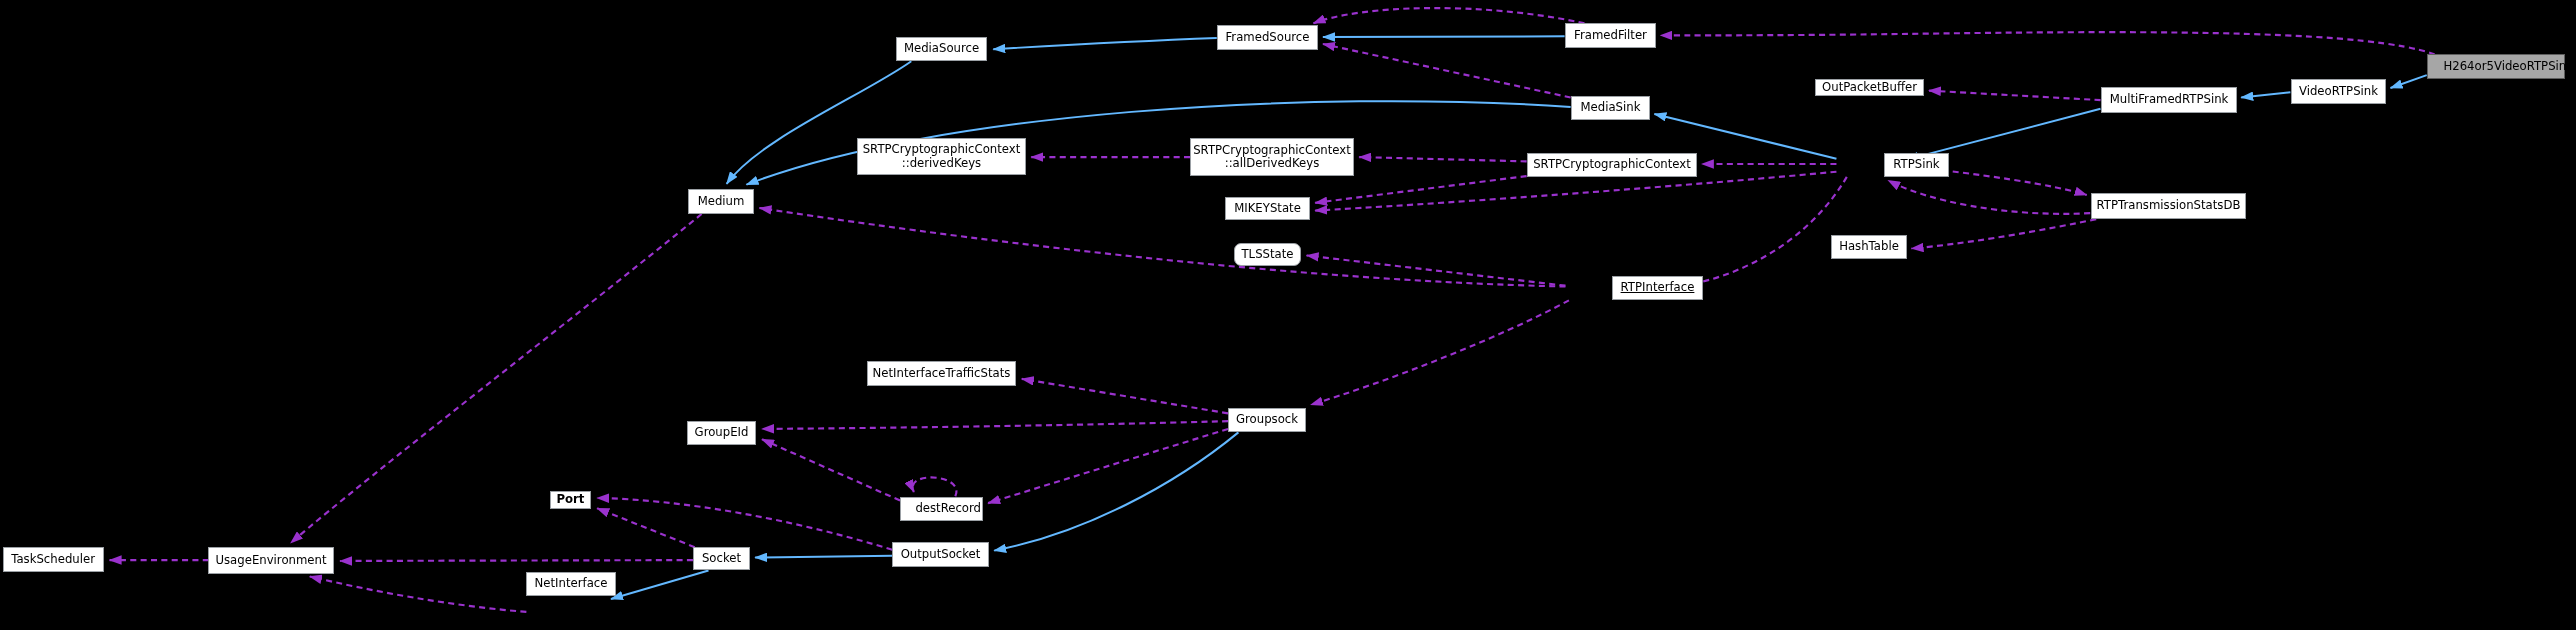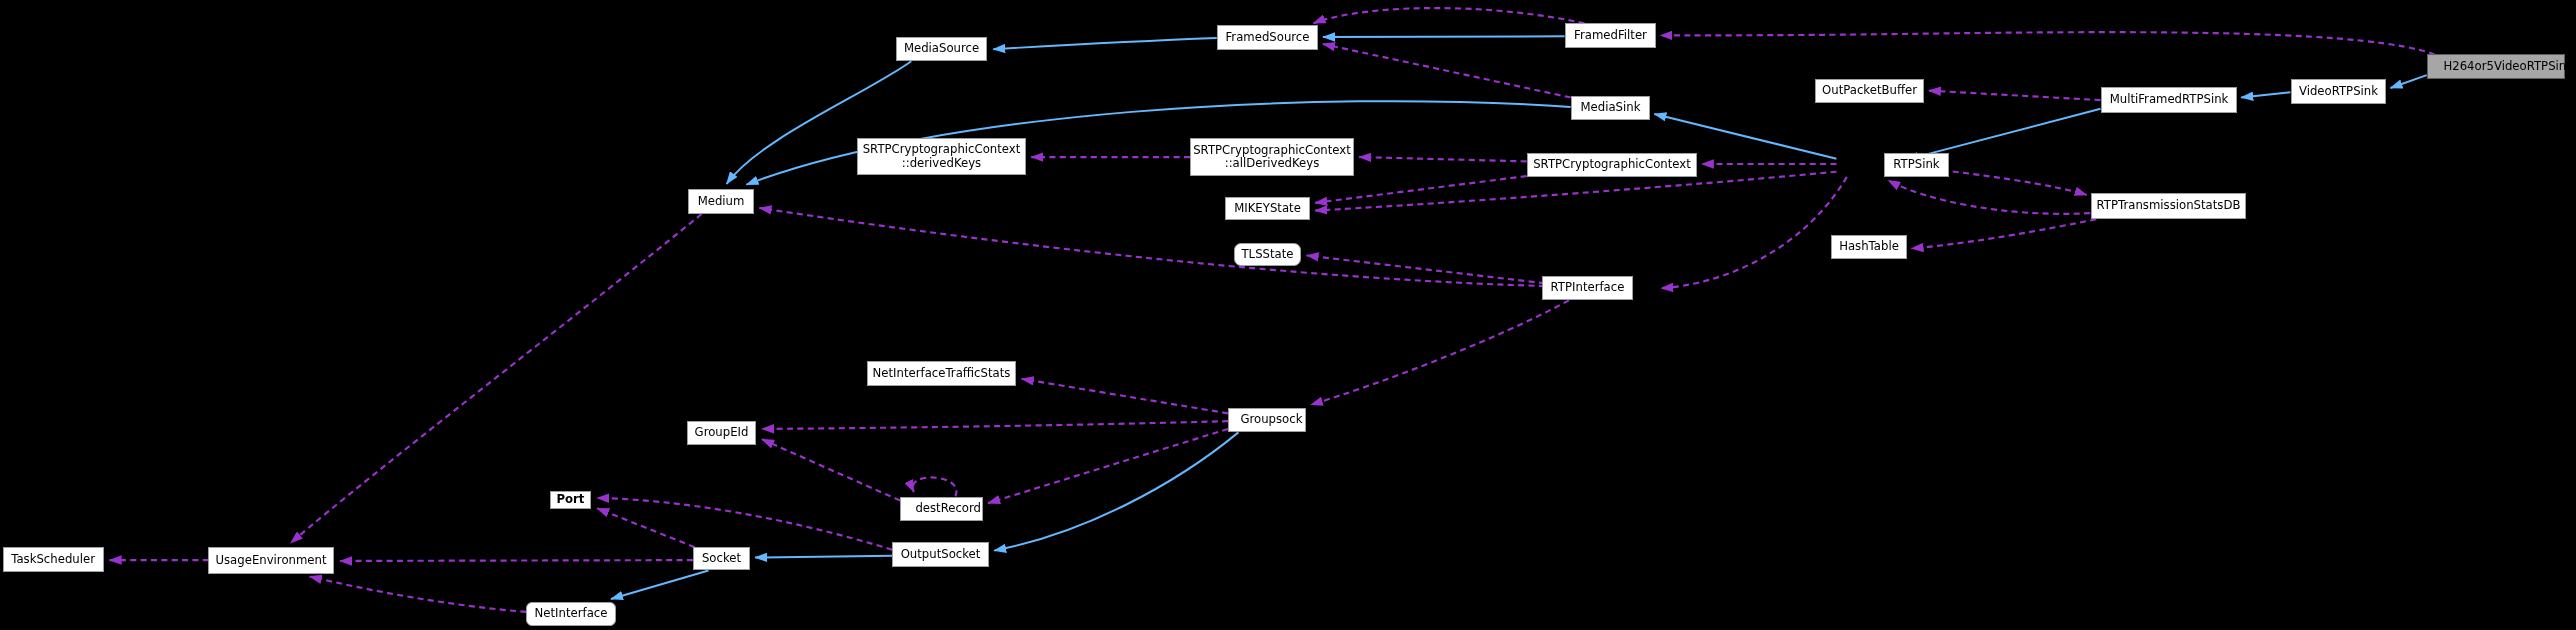--- a/index.html
+++ b/index.html
@@ -64,43 +64,43 @@
         <path d="M 2820,63 C 2745,36 2520,35 2230,39 C 2090,41 1990,41 1923,41" class="edge-use" marker-end="url(#arrow-use)"></path>
         <path d="M 2433,116 L 2234,105" class="edge-use" marker-end="url(#arrow-use)"></path>
         <path d="M 2202,192 C 2290,201 2380,214 2417,226" class="edge-use" marker-end="url(#arrow-use)"></path>
         <path d="M 2421,247 C 2320,252 2230,232 2187,209" class="edge-use" marker-end="url(#arrow-use)"></path>
         <path d="M 2428,254 C 2340,272 2270,283 2214,288" class="edge-use" marker-end="url(#arrow-use)"></path>
       </g>
   </svg>
   <div id="node-layer">
       <div class="node" style="left: 2.6px; top: 547px; width: 101px; height: 25px;"><span>TaskScheduler</span></div>
       <div class="node" style="left: 208px; top: 547px; width: 126px; height: 27px;"><span>UsageEnvironment</span></div>
-      <div class="node" style="left: 526px; top: 602px; width: 90px; height: 24px; border-radius: 6px;"><span>NetInterface</span></div>
+      <div class="node" style="left: 526px; top: 572px; width: 90px; height: 24px;"><span>NetInterface</span></div>
       <div class="node" style="left: 550px; top: 491px; width: 41px; height: 18px; font-weight: bold;"><span>Port</span></div>
       <div class="node" style="left: 693px; top: 547px; width: 57px; height: 23px; text-align: center;"><span>Socket</span></div>
       <div class="node" style="left: 892px; top: 542px; width: 97px; height: 25px;"><span>OutputSocket</span></div>
       <div class="node" style="left: 900px; top: 497px; width: 83px; height: 24px; padding-left: 16px;"><span>destRecord</span></div>
       <div class="node" style="left: 687px; top: 421px; width: 69px; height: 24px;"><span>GroupEId</span></div>
       <div class="node" style="left: 867px; top: 361px; width: 149px; height: 25px;"><span>NetInterfaceTrafficStats</span></div>
-      <div class="node" style="left: 1228px; top: 408px; width: 78px; height: 24px; justify-content: flex-end;"><span>Groupsock</span></div>
+      <div class="node" style="left: 1228px; top: 408px; width: 78px; height: 24px;"><span>Groupsock</span></div>
       <div class="node" style="left: 688px; top: 189px; width: 66px; height: 25px;"><span>Medium</span></div>
       <div class="node" style="left: 896px; top: 37px; width: 91px; height: 24px;"><span>MediaSource</span></div>
       <div class="node" style="left: 1217px; top: 25px; width: 101px; height: 25px;"><span>FramedSource</span></div>
       <div class="node" style="left: 1565px; top: 23px; width: 91px; height: 25px;"><span>FramedFilter</span></div>
       <div class="node" style="left: 1571px; top: 96px; width: 79px; height: 24px;"><span>MediaSink</span></div>
       <div class="node" style="left: 857px; top: 138px; width: 169px; height: 37px;"><span>SRTPCryptographicContext
 ::derivedKeys</span></div>
       <div class="node" style="left: 1190px; top: 138px; width: 164px; height: 38px;"><span>SRTPCryptographicContext
 ::allDerivedKeys</span></div>
       <div class="node" style="left: 1527px; top: 153px; width: 170px; height: 24px;"><span>SRTPCryptographicContext</span></div>
       <div class="node" style="left: 1225px; top: 197px; width: 85px; height: 23px;"><span>MIKEYState</span></div>
       <div class="node" style="left: 1234px; top: 243px; width: 67px; height: 23px; border-radius: 7px;"><span>TLSState</span></div>
-      <div class="node" style="left: 1542px; top: 276px; width: 91px; height: 24px;"><span>RTPInterface</span></div>
+      <div class="node" style="left: 1612px; top: 276px; width: 91px; height: 24px; text-decoration: underline;"><span>RTPInterface</span></div>
       <div class="node" style="left: 1837px; top: 153px; width: 65px; height: 24px; margin-left: 47px;"><span>RTPSink</span></div>
-      <div class="node" style="left: 1815px; top: 79px; width: 109px; height: 24px;"><span>OutPacketBuffer</span></div>
+      <div class="node" style="left: 1815px; top: 79px; width: 109px; height: 17px;"><span>OutPacketBuffer</span></div>
       <div class="node" style="left: 2101px; top: 87px; width: 136px; height: 26px;"><span>MultiFramedRTPSink</span></div>
       <div class="node" style="left: 2291px; top: 79px; width: 95px; height: 25px;"><span>VideoRTPSink</span></div>
       <div class="node hl" style="left: 2427px; top: 54px; width: 138px; height: 25px;"><span>H264or5VideoRTPSink</span></div>
       <div class="node" style="left: 2091px; top: 193px; width: 155px; height: 26px;"><span>RTPTransmissionStatsDB</span></div>
       <div class="node" style="left: 1831px; top: 235px; width: 76px; height: 24px;"><span>HashTable</span></div>
     </div>
 </div>
 
 
 </body></html>

